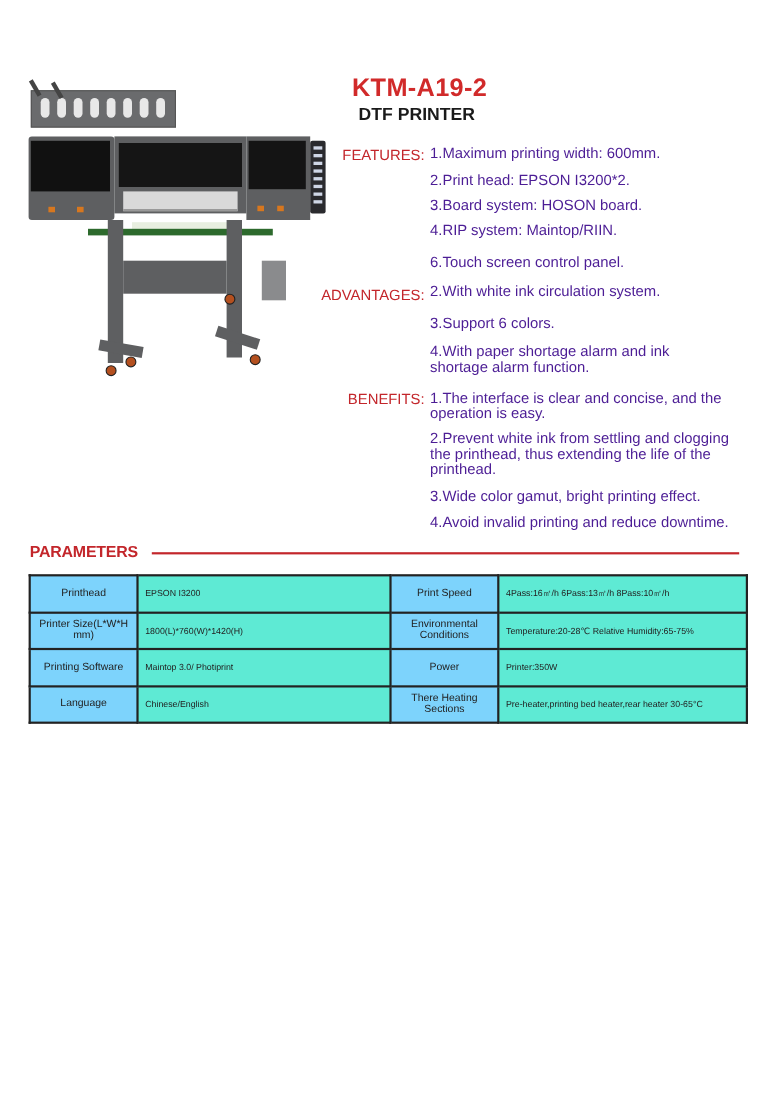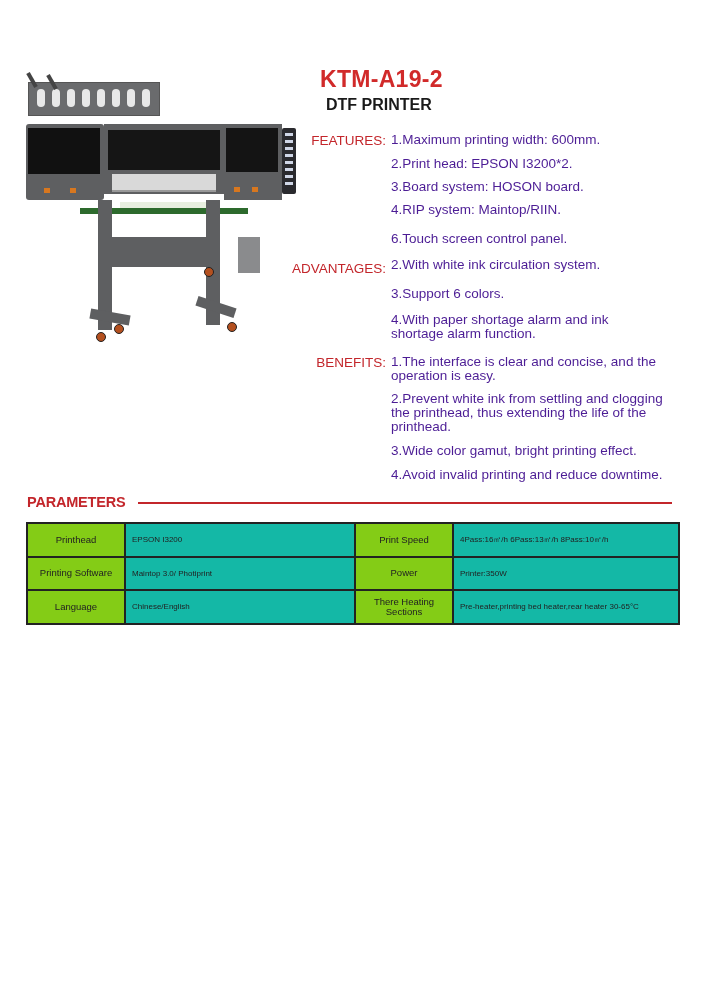--- a/index.html
+++ b/index.html
@@ -36,22 +36,22 @@
   
   .sec-label { position: absolute; font-size: 13.5px; color: #c3262b; text-align: right; width: 100px; }
   .item { position: absolute; left: 391px; width: 305px; font-size: 13.5px; line-height: 14px; color: #4c1d95; }
 
   
   .params-title { position: absolute; left: 27px; top: 494px; font-size: 14.5px; font-weight: bold; color: #c3262b; letter-spacing: -0.2px; }
   .params-rule { position: absolute; left: 138px; top: 502px; width: 534px; height: 2px; background: #c3262b; }
 
   table.params { position: absolute; left: 26px; top: 522px; width: 652px; border-collapse: collapse; table-layout: fixed; }
   table.params td { border: 2px solid #222; padding: 0 6px; font-size: 8px; vertical-align: middle; }
-  table.params td.k { background: #84cc16; text-align: center; font-size: 9.5px; color: #222; line-height: 10px; }
-  table.params td.v { background: #14b8a6; font-size: 8px; color: #222; line-height: 9px; }
+  table.params td.k { background: #7dd3fc; text-align: center; font-size: 9.5px; color: #222; line-height: 10px; }
+  table.params td.v { background: #5eead4; font-size: 8px; color: #222; line-height: 9px; }
   table.params tr { height: 33.5px; }
   col.c1 { width: 98px; } col.c2 { width: 230px; } col.c3 { width: 98px; } col.c4 { width: 226px; }
 </style>
 </head>
 <body>
 
 <div class="printer">
   <div class="tanks">
     <span class="tank" style="left:8px"></span>
       <span class="tank" style="left:23px"></span>
@@ -131,20 +131,26 @@
       <col class="c4">
     </colgroup>
   <tbody>
     <tr>
       <td class="k">Printhead</td>
       <td class="v">EPSON I3200</td>
       <td class="k">Print Speed</td>
       <td class="v">4Pass:16㎡/h  6Pass:13㎡/h 8Pass:10㎡/h</td>
     </tr>
     <tr>
+      <td class="k">Printer Size(L*W*H mm)</td>
+      <td class="v">1800(L)*760(W)*1420(H)</td>
+      <td class="k">Environmental Conditions</td>
+      <td class="v">Temperature:20-28℃ Relative Humidity:65-75%</td>
+    </tr>
+    <tr>
       <td class="k">Printing Software</td>
       <td class="v">Maintop 3.0/ Photiprint</td>
       <td class="k">Power</td>
       <td class="v">Printer:350W</td>
     </tr>
     <tr>
       <td class="k">Language</td>
       <td class="v">Chinese/English</td>
       <td class="k">There Heating Sections</td>
       <td class="v">Pre-heater,printing bed heater,rear heater 30-65°C</td>

